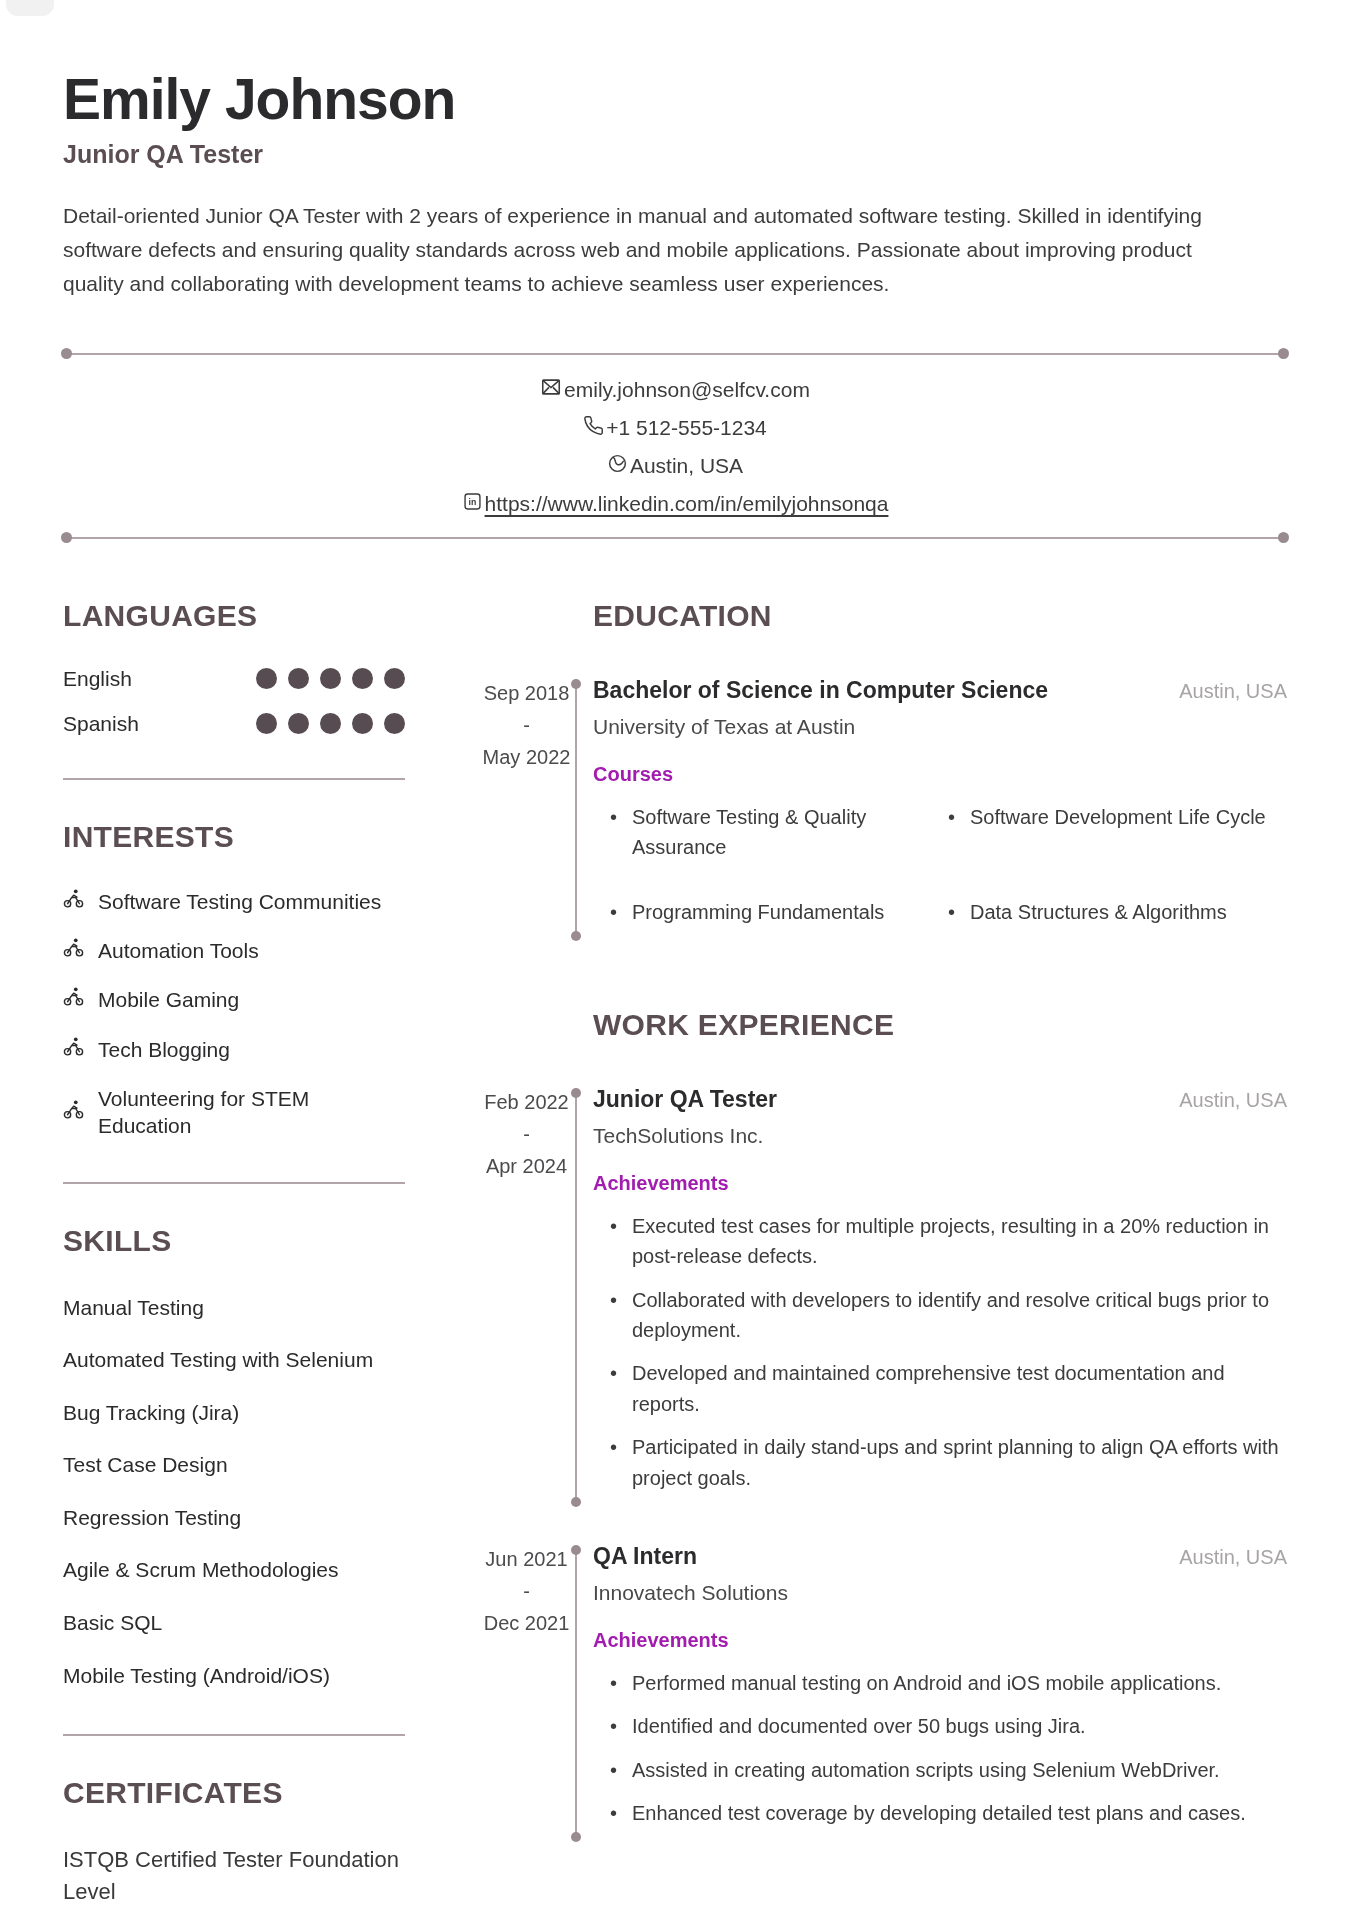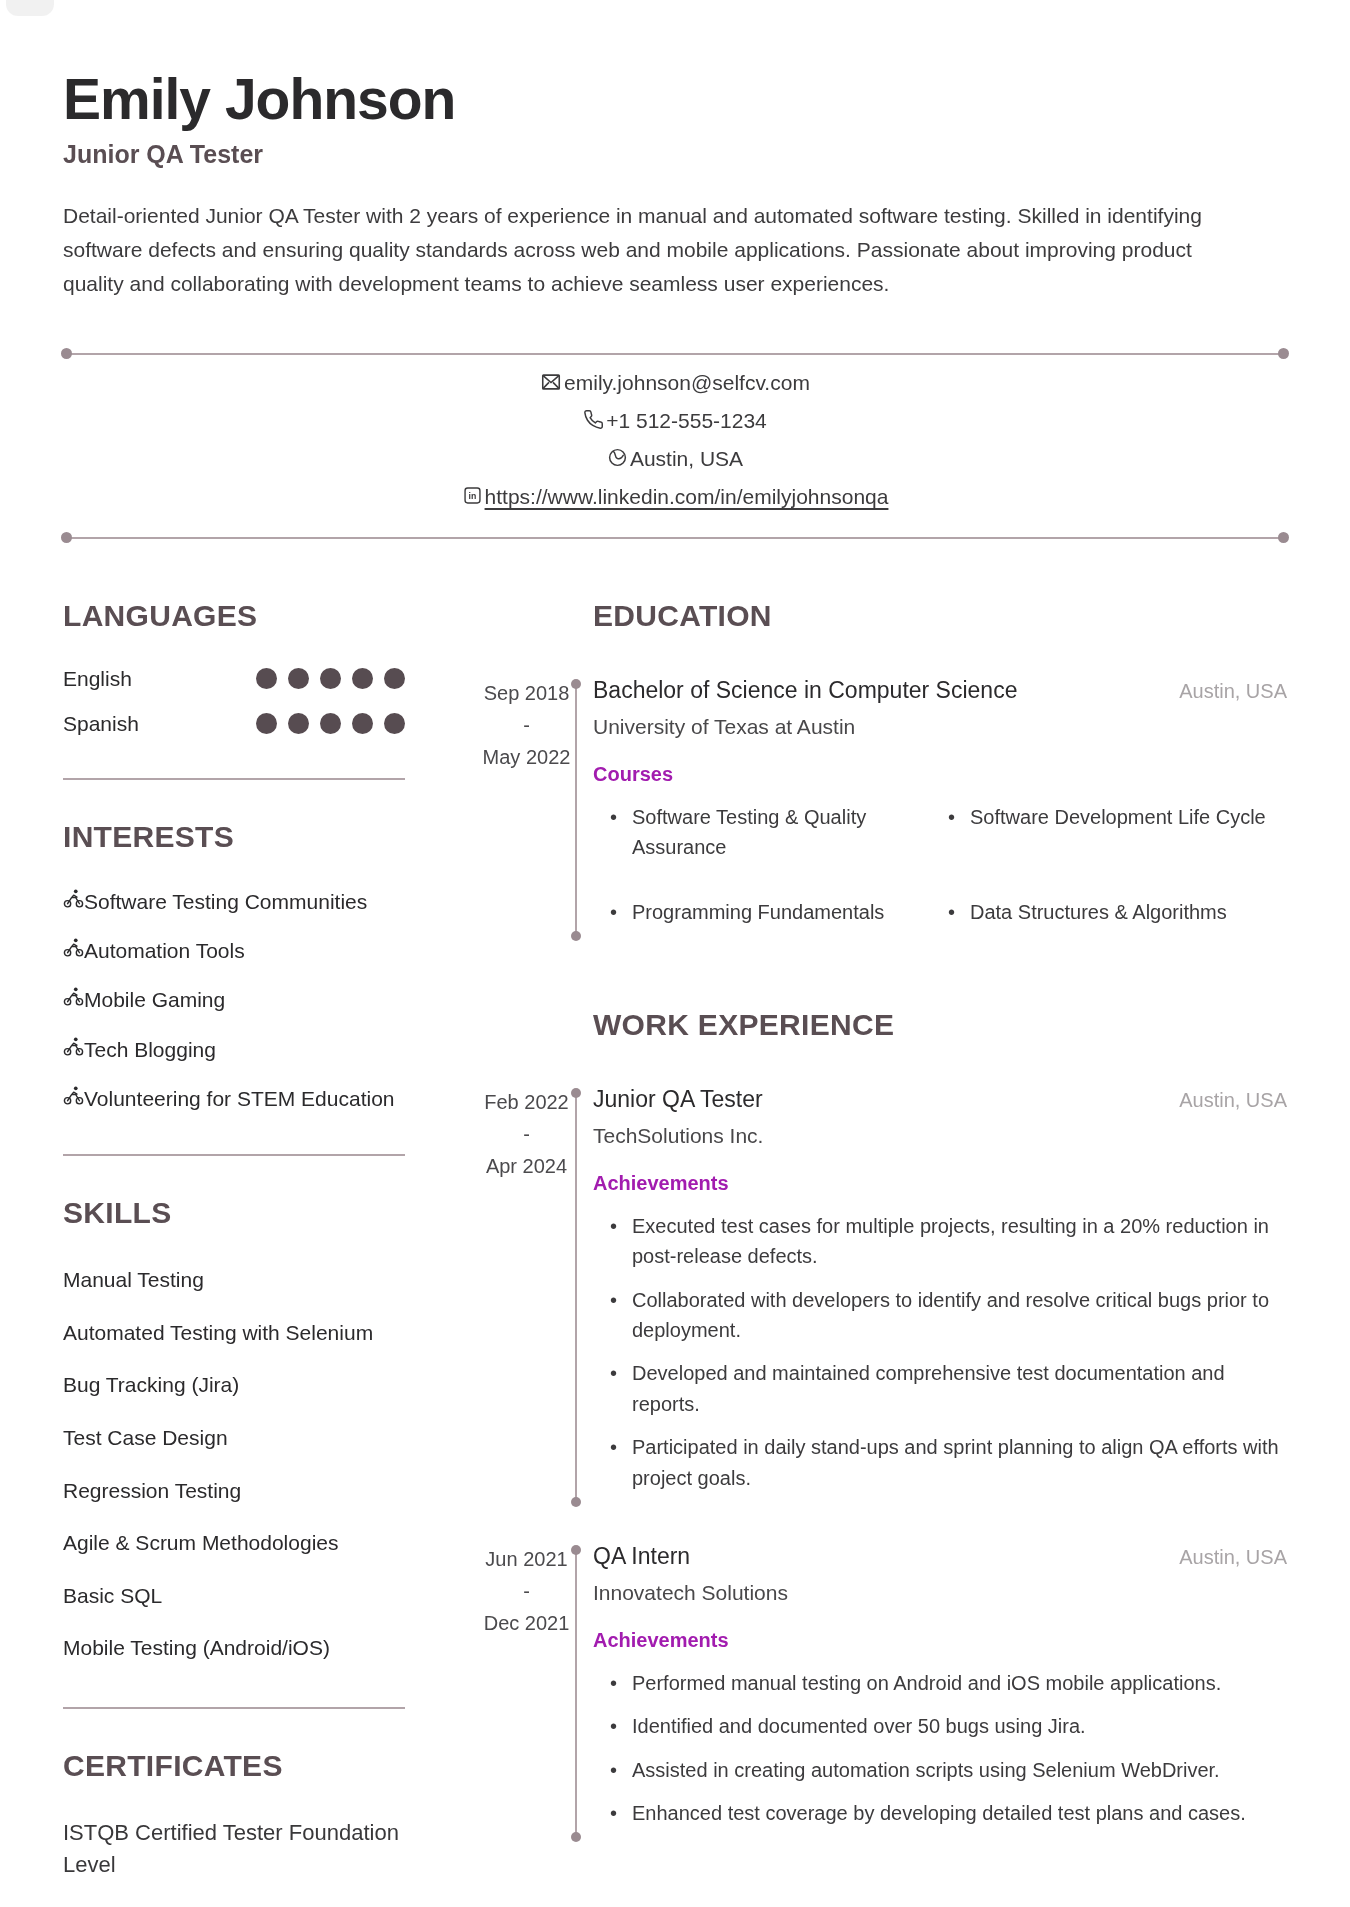--- a/index.html
+++ b/index.html
@@ -42,21 +42,21 @@
   .contact{margin-top:52px;}
   .rule{position:relative;height:0;border-top:2.5px solid var(--line);}
   .rule::before,.rule::after{
     content:"";position:absolute;top:-6.5px;width:11px;height:11px;
     border-radius:50%;background:var(--dot);
   }
   .rule::before{left:-2px;}
   .rule::after{right:-2px;}
   .contact-rows{padding:16px 0 14px 0;}
   .contact-row{
-    display:flex;justify-content:center;align-items:flex-start;gap:2px;
+    display:flex;justify-content:center;align-items:center;gap:2px;
     height:38px;font-size:21px;color:var(--text-body);
   }
   .contact-row svg{flex:0 0 auto;}
   .link{color:var(--text-body);text-decoration:underline;text-underline-offset:4px;}
 
   
   .columns{display:flex;margin-top:62px;gap:73px;}
   .sidebar{width:342px;flex:0 0 342px;}
   .main{flex:1;min-width:0;}
 
@@ -67,21 +67,21 @@
   .sidebar h2.sec{margin-bottom:36px;}
   .side-rule{border:none;border-top:2px solid var(--line);margin:42px 0 42px 0;width:100%;}
 
   
   .lang-row{display:flex;justify-content:space-between;align-items:center;margin-bottom:21px;text-align:center;}
   .lang-name{font-size:21px;color:var(--text-dark);}
   .dots{display:flex;gap:11px;}
   .dot{width:21px;height:21px;border-radius:50%;background:var(--lang-dot);}
 
   
-  .interest{display:flex;align-items:center;margin-bottom:22px;
+  .interest{display:flex;align-items:center;gap:14px;margin-bottom:22px;
     font-size:21px;color:var(--text-dark);line-height:1.3;}
   .interest svg{flex:0 0 auto;color:var(--text-dark);}
 
   
   .skill{font-size:21px;color:var(--text-dark);line-height:1.55;margin-bottom:20px;}
 
   
   .cert-name{font-size:22px;color:#39383a;line-height:1.45;}
 
   
@@ -93,21 +93,21 @@
   .dates span{display:block;text-align:center;}
   .tl-col{position:relative;}
   .tl-line{position:absolute;left:0;top:7px;bottom:3px;width:2px;background:var(--line);}
   .tl-line::before,.tl-line::after{
     content:"";position:absolute;left:-4px;width:10px;height:10px;
     border-radius:50%;background:var(--dot);
   }
   .tl-line::before{top:-4px;}
   .tl-line::after{bottom:-4px;}
   .entry-head{display:flex;justify-content:space-between;align-items:baseline;gap:20px;}
-  .entry-title{font-size:23px;font-weight:400;color:var(--text-dark);line-height:1.3;}
+  .entry-title{font-size:23px;font-weight:700;color:var(--text-dark);line-height:1.3;}
   .entry-loc{font-size:20px;color:var(--text-muted);white-space:nowrap;}
   .entry-sub{font-size:21px;color:var(--text-soft);margin-top:9px;}
   .entry-label{font-size:20px;font-weight:700;color:#a21caf;margin-top:24px;}
   ul.blist{list-style:none;padding-left:39px;margin-top:16px;}
   ul.blist li{
     position:relative;font-size:20px;color:var(--text-body);
     line-height:1.52;margin-bottom:13px;
   }
   ul.blist li::before{content:"•";position:absolute;left:-22px;top:0;color:var(--text-body);}
   ul.courses{display:grid;grid-template-columns:1fr 1fr;column-gap:46px;row-gap:14px;gap:21px;}

